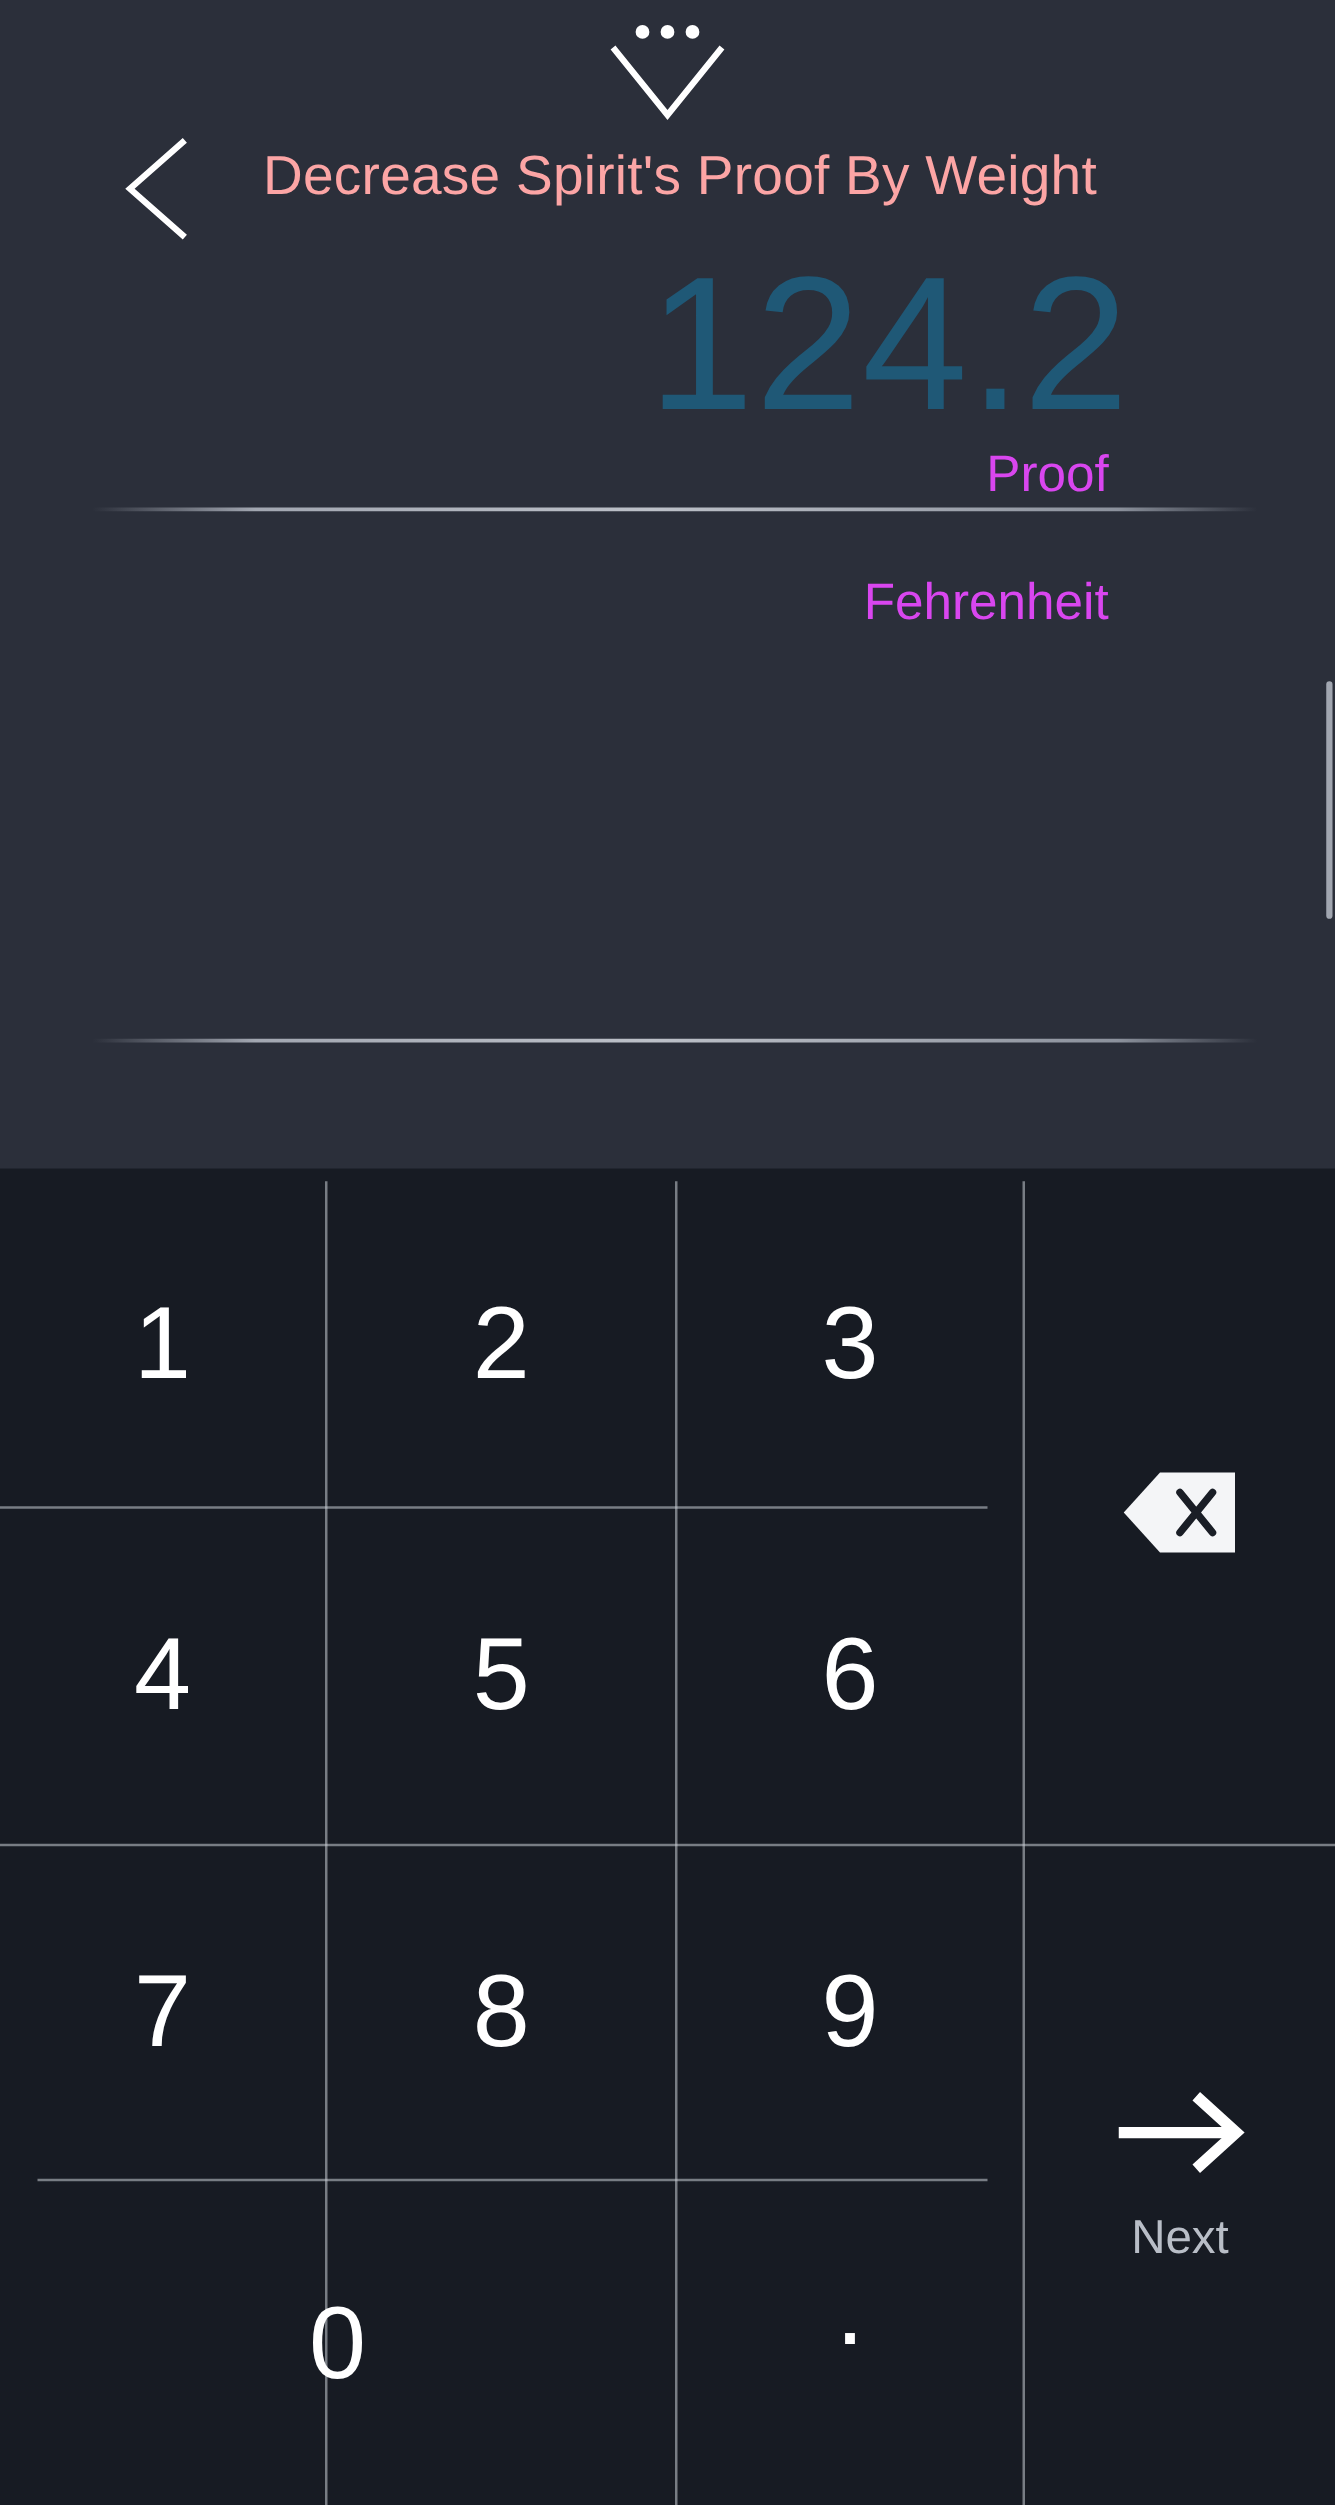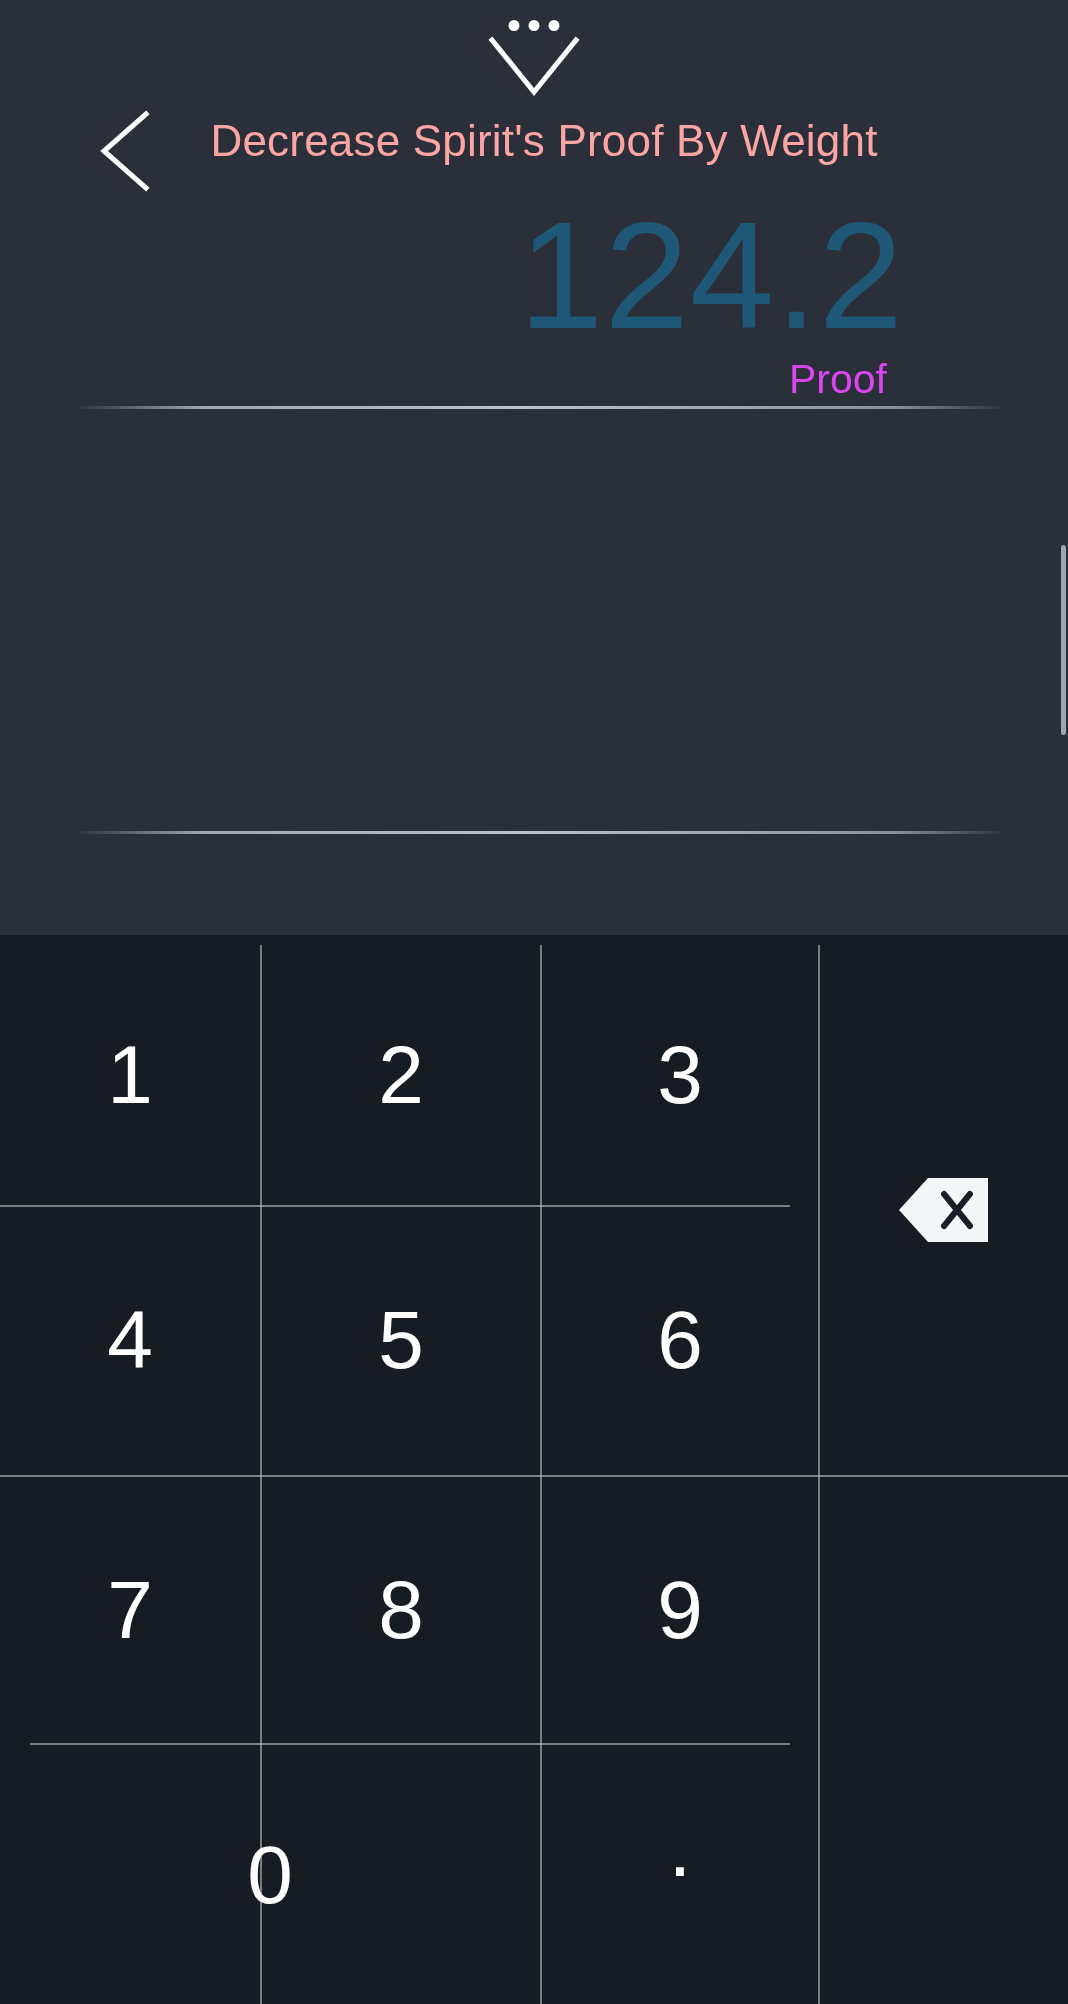--- a/index.html
+++ b/index.html
@@ -131,20 +131,21 @@
       <div class="title-text">Decrease Spirit's Proof By Weight</div>
     </div>
 
     <div class="value-row row1 row-inactive">
       <span class="num">124.2</span>
       <span class="unit">Proof</span>
     </div>
     <div class="divider div1"></div>
 
     <div class="value-row row2 row-active">
+      <span class="unit">Fehrenheit</span>
     </div>
     <div class="divider div2"></div>
 
     <div class="scroll-hint"></div>
   </div>
 
   <div class="keypad">
 
     <div class="grid-line vline" style="left:260px; top:10px;  height:1059px;"></div>
     <div class="grid-line vline" style="left:540px; top:10px;  height:1059px;"></div>
@@ -183,20 +184,27 @@
     <div class="key" style="left:0px;   top:542px; width:260px; height:266px;">
         <span>7</span>
       </div>
     <div class="key" style="left:262px; top:542px; width:278px; height:266px;">
         <span>8</span>
       </div>
     <div class="key" style="left:542px; top:542px; width:276px; height:266px;">
         <span>9</span>
       </div>
 
+    <div class="util-key" style="left:820px; top:542px; width:248px; height:527px;">
+      <svg width="106" height="74" viewBox="0 0 106 74">
+        <path d="M4 37 H96" stroke="#ffffff" stroke-width="9" stroke-linecap="butt"></path>
+        <path d="M66 8 L98 37 L66 66" fill="none" stroke="#ffffff" stroke-width="9" stroke-linecap="butt" stroke-linejoin="miter"></path>
+      </svg>
+      <div class="next-label">Next</div>
+    </div>
 
     <div class="key" style="left:0px;   top:810px; width:540px; height:259px;">
         <span>0</span>
       </div>
     <div class="key" style="left:542px; top:810px; width:276px; height:259px;">
         <span class="dot-glyph" style="margin-top:-54px;">.</span>
       </div>
   </div>
 
 </div>

